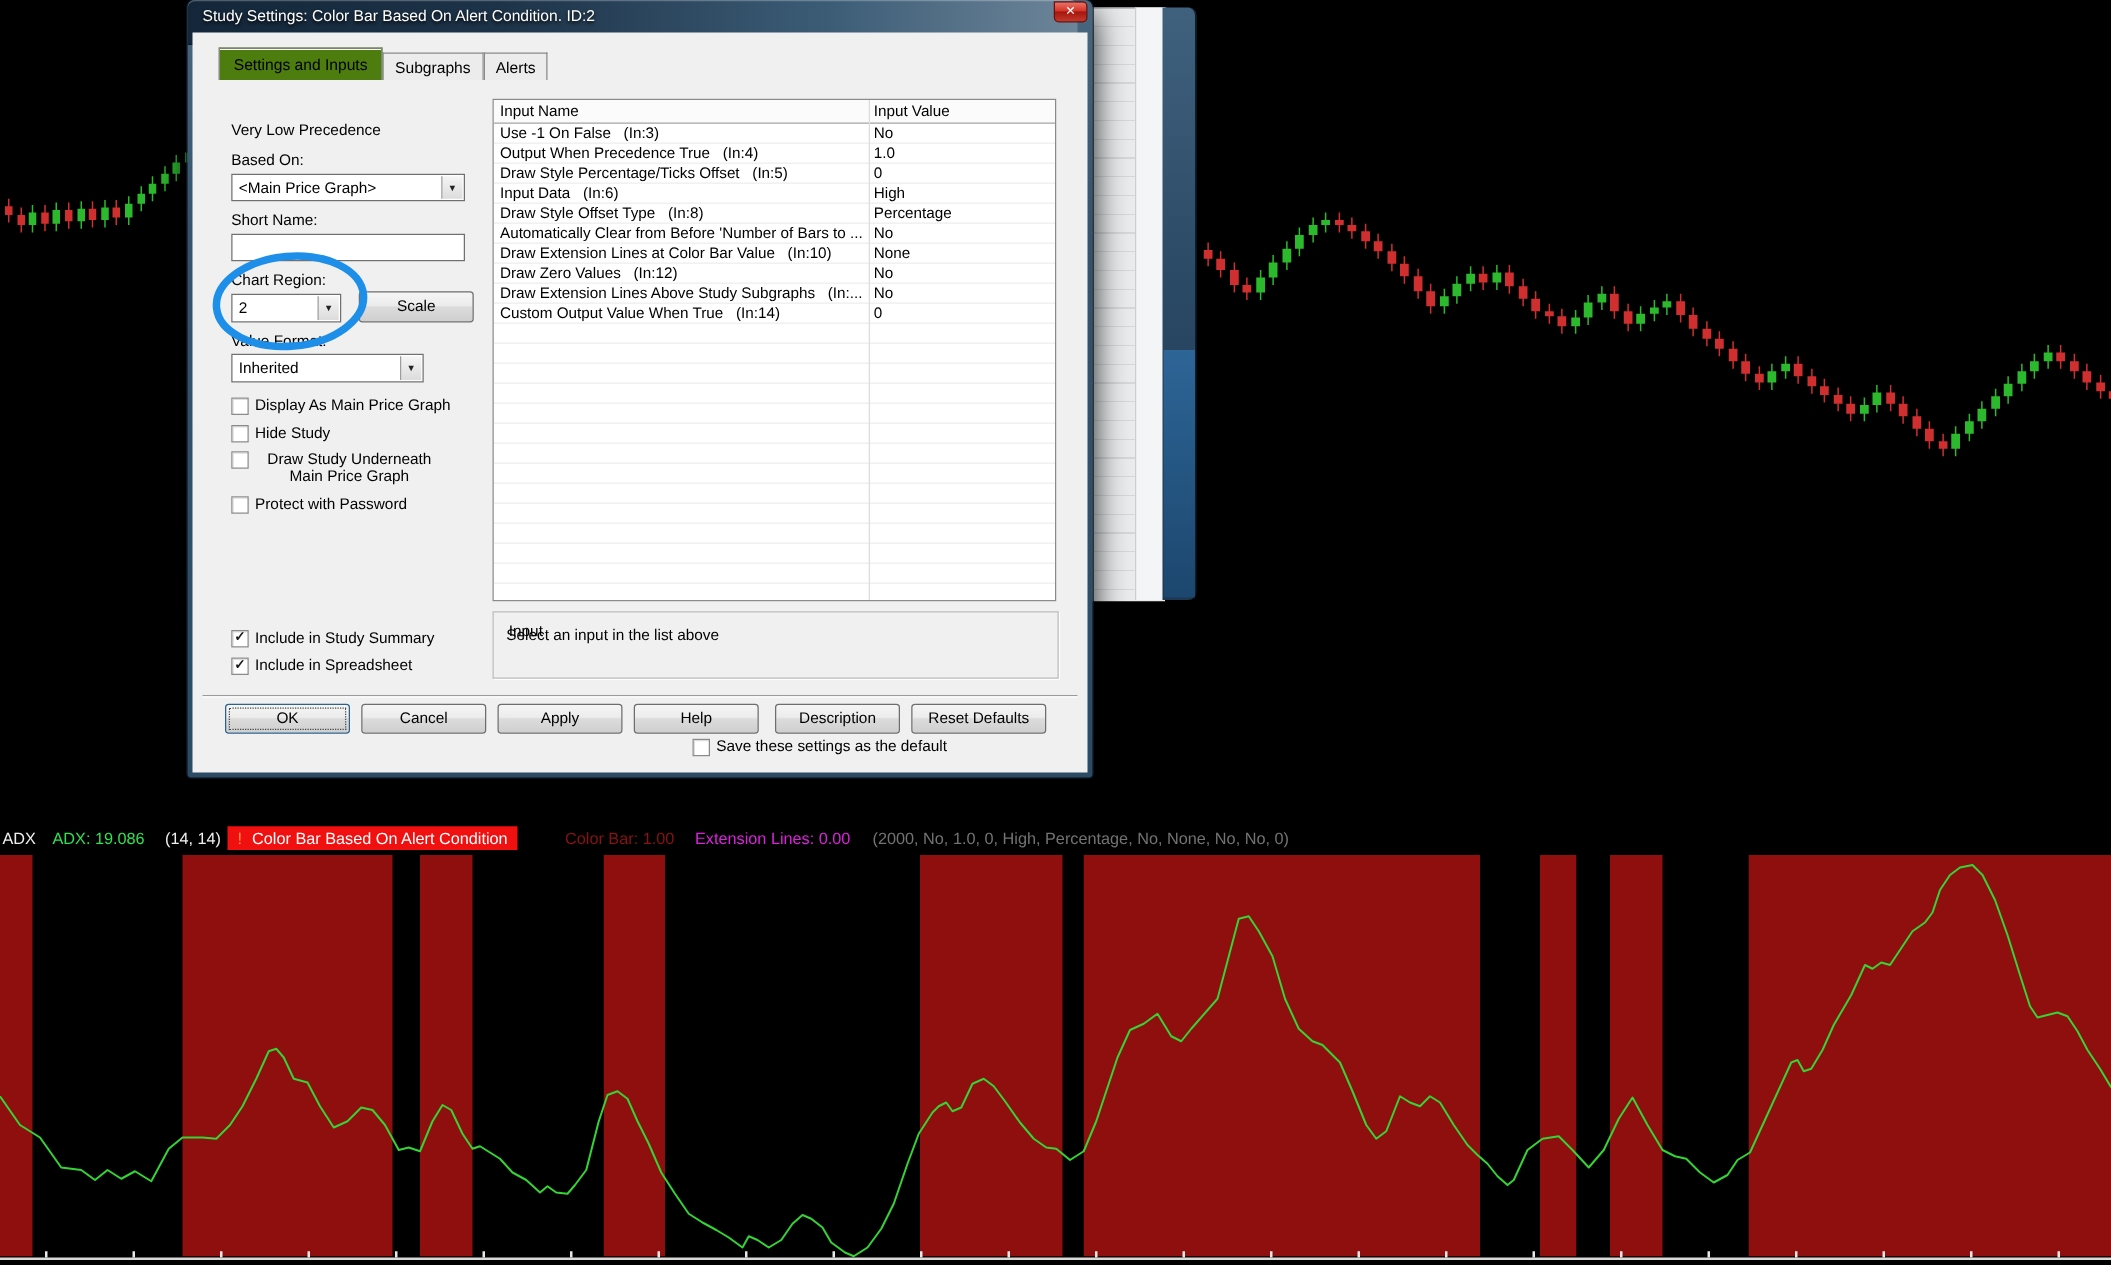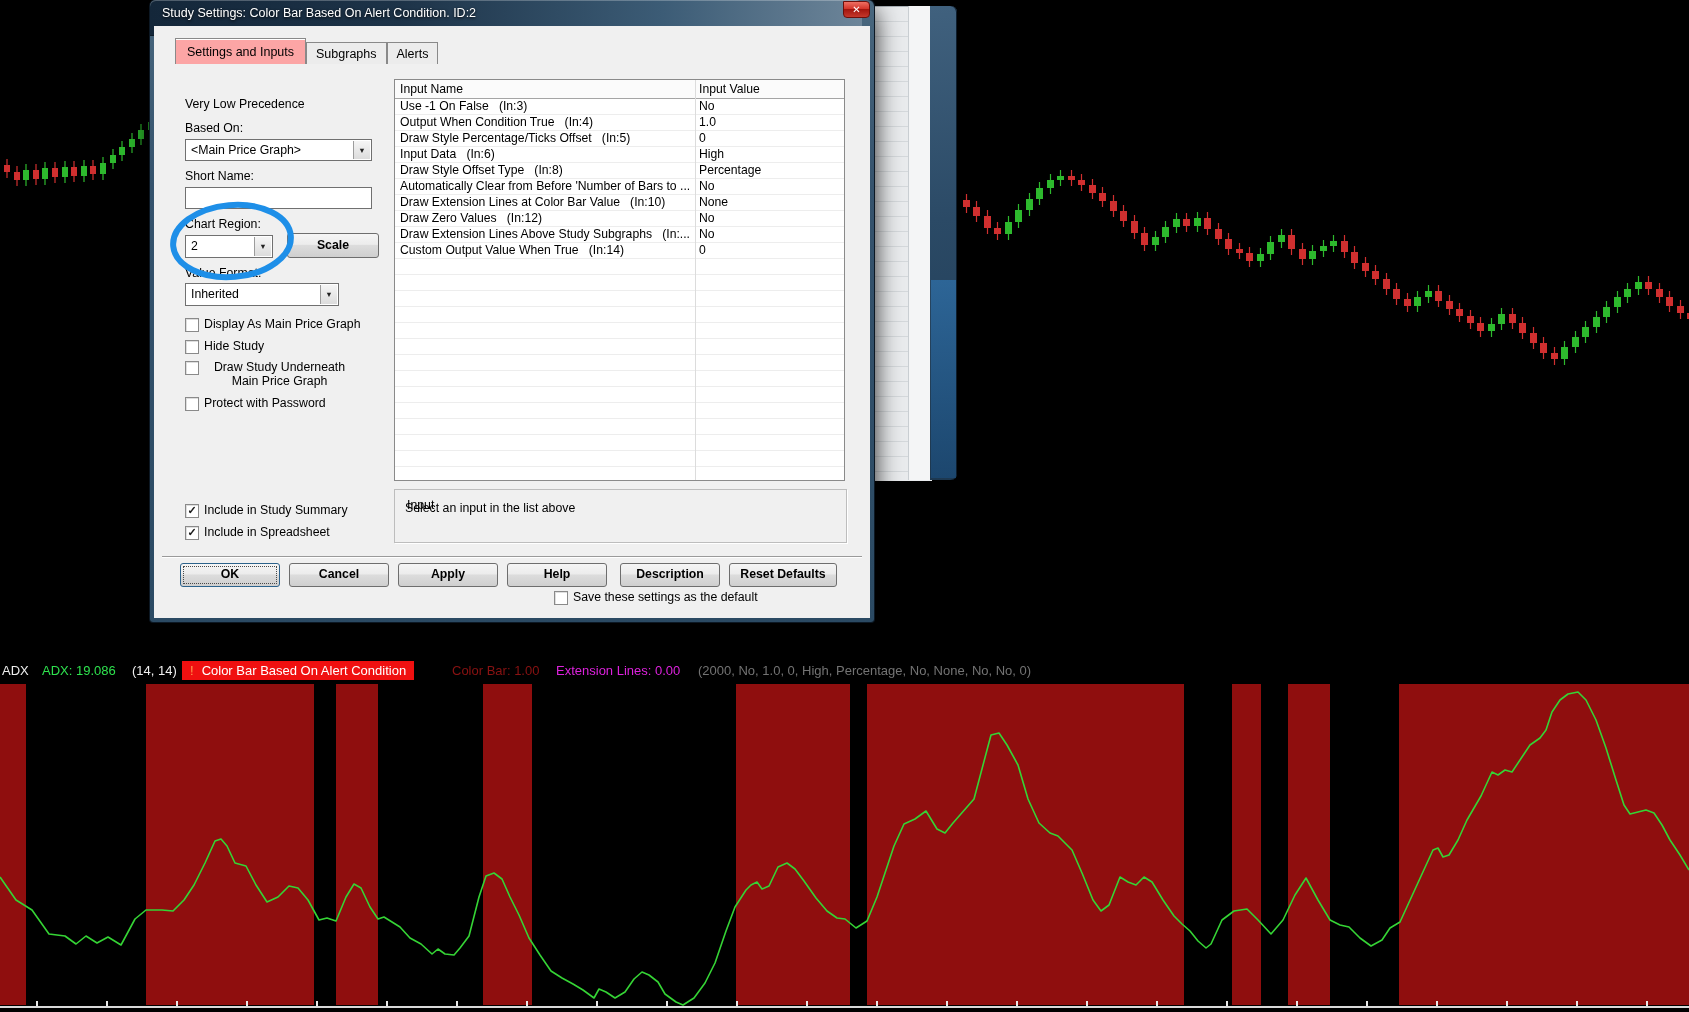--- a/index.html
+++ b/index.html
@@ -25,33 +25,33 @@
     box-shadow:inset 0 1px 0 rgba(255,255,255,.25), inset 0 -1px 0 #0d1b28;}
   #title-text{position:absolute;left:12px;top:6px;color:#fff;font-size:12.5px;text-shadow:0 1px 3px #000;white-space:nowrap;}
   #close-btn{position:absolute;left:693px;top:1px;width:27px;height:17px;border-radius:0 4px 4px 4px;
     background:linear-gradient(180deg,#ef7063 0%,#d3352a 45%,#a3160e 50%,#c4382b 100%);
     border:1px solid #6d0f0a;color:#fff;font-size:10px;line-height:15px;text-align:center;box-sizing:border-box;cursor:pointer;}
   #client{position:absolute;left:4px;top:26px;right:4px;bottom:4px;background:#f0f0f0;}
 
   
   #tabs{position:absolute;left:21px;top:12px;display:flex;align-items:flex-end;}
   .tab{background:#f0f0f0;border:1px solid #898989;border-bottom:none;padding:4px 9px 3px;font-size:12.5px;color:#000;cursor:pointer;position:relative;}
-  .tab.active{padding:6px 11px 5px;background:#fca5a5;z-index:2;box-shadow:inset 0 1px 0 #fff;}
+  .tab.active{padding:6px 11px 5px;background:#4d7c0f;z-index:2;box-shadow:inset 0 1px 0 #fff;}
   .tab.inactive{margin-bottom:0;background:#ececec;}
 
   
   .label{position:absolute;font-size:12.3px;color:#000;white-space:nowrap;}
   .combo{position:absolute;height:22px;background:#fff;border:1px solid #707070;box-sizing:border-box;
     font-size:12.3px;color:#000;padding:3px 20px 0 5px;white-space:nowrap;overflow:hidden;cursor:pointer;}
   .combo .arrow{position:absolute;right:1px;top:1px;bottom:1px;width:16px;background:linear-gradient(180deg,#f5f5f5,#dcdcdc);
     border-left:1px solid #9c9c9c;font-size:7.5px;line-height:19px;text-align:center;color:#222;}
   .tinput{position:absolute;height:22px;background:#fff;border:1px solid #707070;box-sizing:border-box;font-size:12.3px;padding:3px 5px 0;}
   .wbtn{position:absolute;height:24px;box-sizing:border-box;text-align:center;font-size:12.3px;color:#000;line-height:21px;
     background:linear-gradient(180deg,#f5f5f5 0%,#ececec 45%,#dcdcdc 50%,#cfcfcf 100%);
-    border:1px solid #6e6e6e;border-radius:3px;cursor:pointer;font-weight:bold;}
+    border:1px solid #6e6e6e;border-radius:3px;cursor:pointer;}
   .wbtn.default{border-color:#2c628b;outline:1px dotted #4a4a4a;outline-offset:-4px;}
   .cb{position:absolute;font-size:12.3px;color:#000;cursor:pointer;}
   .cb .box{position:absolute;left:0;top:1px;width:12px;height:12px;background:#fff;border:1px solid #8a8a8a;
     box-shadow:inset 1px 1px 0 #dedede;font-size:11px;line-height:11px;text-align:center;color:#1a1a1a;font-weight:bold;}
   .cb .lbl{display:block;margin-left:19px;line-height:14px;}
 
   
   #tbl{position:absolute;left:240px;top:53px;width:451px;height:402px;background:#fff;border:1px solid #8a8a8a;box-sizing:border-box;overflow:hidden;}
   #tbl-hdr{position:relative;height:18px;background:#fbfbfb;border-bottom:1px solid #a5a5a5;font-size:12.2px;}
   #tbl-hdr .hname{position:absolute;left:5px;top:2px;}
@@ -382,21 +382,21 @@
         <div id="tbl-hdr">
           <span class="hname">Input Name</span>
           <span class="hval">Input Value</span>
         </div>
         <div id="tbl-body">
             <div class="trow">
               <div class="tname">Use -1 On False   (In:3)</div>
               <div class="tval">No</div>
             </div>
             <div class="trow">
-              <div class="tname">Output When Condition True   (In:4)</div>
+              <div class="tname">Output When Precedence True   (In:4)</div>
               <div class="tval">1.0</div>
             </div>
             <div class="trow">
               <div class="tname">Draw Style Percentage/Ticks Offset   (In:5)</div>
               <div class="tval">0</div>
             </div>
             <div class="trow">
               <div class="tname">Input Data   (In:6)</div>
               <div class="tval">High</div>
             </div>

